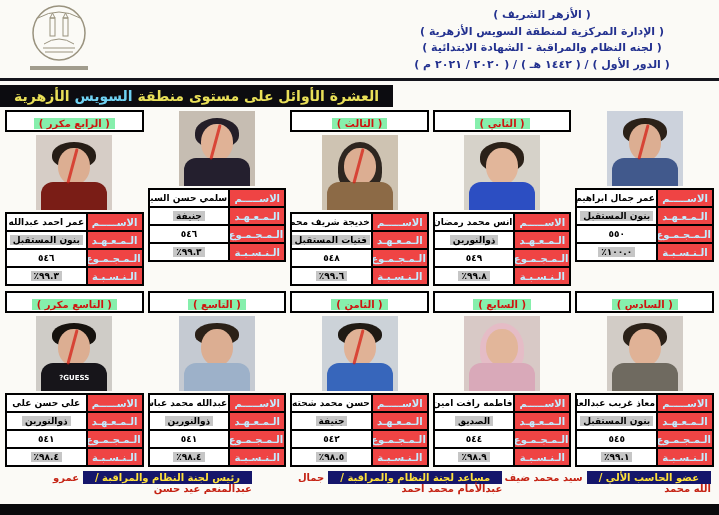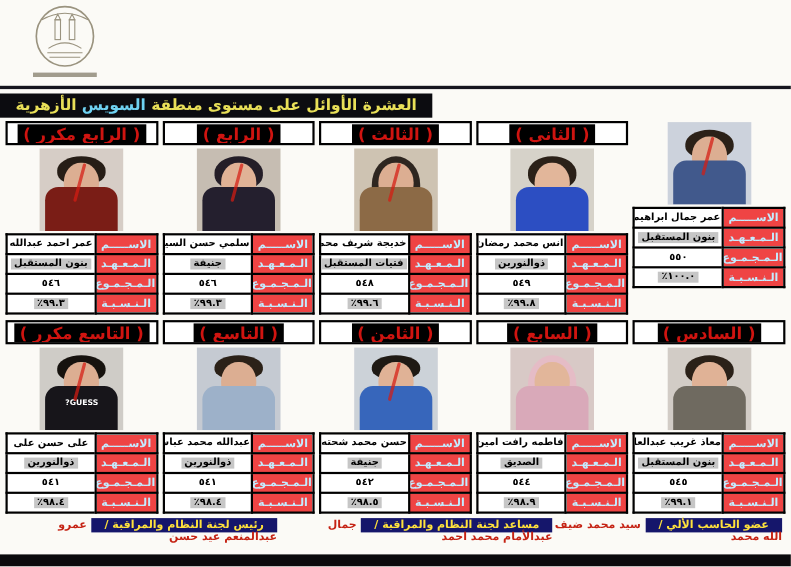--- a/index.html
+++ b/index.html
@@ -20,25 +20,25 @@
     text-align:center;color:#23318f;font-size:11px;line-height:1.5;
   }
   .rule{height:3px;background:#15151d}
   
   .title-wrap{text-align:left;margin:4px 0 3px}
   .title{display:inline-block;background:#0c0c10;color:#e9e058;font-size:14px;padding:3px 14px;letter-spacing:.5px}
   .title .cyan{color:#6fd2f2}
   
   .grid{display:grid;grid-template-columns:repeat(5,1fr);gap:4px;padding:0 5px;margin-bottom:5px}
   .rank{border:2px solid #000;background:#fff;text-align:center;height:22px;line-height:19px;margin-bottom:3px;overflow:hidden;white-space:nowrap}
-  .rank span{background:#000000;color:#cf1410;font-size:15px;padding:0 5px}
+  .rank span{background:#86efac;color:#cf1410;font-size:10px;padding:0 5px}
   .photo{position:relative;width:76px;height:75px;margin:1px auto 2px;overflow:hidden;background:var(--pbg,#ccc)}
   .hair{position:absolute;top:7px;left:50%;transform:translateX(-50%);width:44px;height:var(--hairh,28px);background:var(--hair,#222);border-radius:50% 50% 42% 42%}
   .head{position:absolute;top:13px;left:50%;transform:translateX(-50%);width:32px;height:37px;background:var(--skin,#dba);border-radius:48%}
-  .torso{position:absolute;bottom:0;left:50%;transform:translateX(-50%);width:66px;height:40px;background:var(--shirt,#456);border-radius:12px 12px 0 0;text-align:center;color:#fff;font-size:7px;line-height:30px;font-family:"DejaVu Sans",sans-serif}
+  .torso{position:absolute;bottom:0;left:50%;transform:translateX(-50%);width:66px;height:28px;background:var(--shirt,#456);border-radius:12px 12px 0 0;text-align:center;color:#fff;font-size:7px;line-height:30px;font-family:"DejaVu Sans",sans-serif}
   .mark{position:absolute;top:13px;left:35px;width:3px;height:36px;background:rgba(214,28,18,.72);transform:rotate(15deg);border-radius:2px}
   table.info{width:100%;border-collapse:collapse;table-layout:fixed}
   .info td{border:2px solid #000;height:18px;text-align:center;font-size:9px;padding:0 1px;overflow:hidden;white-space:nowrap;background:#fff}
   .info td.lbl{width:41%;background:#ef4444;color:#c3ecff;font-size:10px}
   .hl{background:#c6c6c6;padding:0 3px}
   .ltr{direction:ltr;unicode-bidi:bidi-override}
   
   .footer{display:flex;justify-content:space-between;align-items:center;padding:0 8px;font-size:10px;margin-top:3px}
   .fitem .role{background:#15166b;color:#ffe23c;padding:1px 12px}
   .fitem .fname{color:#c52314;padding:0 4px}
@@ -52,20 +52,26 @@
     <ellipse cx="43" cy="29" rx="26" ry="27" fill="none" stroke="#9a937f" stroke-width="1.5"></ellipse>
     <path d="M22 14 Q43 2 64 14" fill="none" stroke="#9a937f" stroke-width="1"></path>
     <rect x="34" y="14" width="5" height="18" fill="none" stroke="#9a937f" stroke-width="1"></rect>
     <rect x="47" y="14" width="5" height="18" fill="none" stroke="#9a937f" stroke-width="1"></rect>
     <path d="M34 14 L36.5 9 L39 14 Z M47 14 L49.5 9 L52 14 Z" fill="none" stroke="#9a937f" stroke-width="1"></path>
     <path d="M28 40 Q43 30 58 40" fill="none" stroke="#9a937f" stroke-width="1"></path>
     <line x1="27" y1="44" x2="59" y2="44" stroke="#9a937f" stroke-width="1"></line>
     <line x1="29" y1="48" x2="57" y2="48" stroke="#9a937f" stroke-width="1"></line>
     <rect x="14" y="62" width="58" height="4" fill="#8b8573" opacity="0.8"></rect>
   </svg>
+  <div class="header-lines">
+    <div>( الأزهر الشريف )</div>
+    <div>( الإدارة المركزية لمنطقة السويس الأزهرية )</div>
+    <div>( لجنه النظام والمراقبة - الشهادة الابتدائية )</div>
+    <div>( الدور الأول ) / ( ١٤٤٢ هـ ) / ( ٢٠٢٠ / ٢٠٢١ م )</div>
+  </div>
 </div>
 <div class="rule"></div>
 
 <div class="title-wrap">
   <div class="title">
     <span>العشرة الأوائل على مستوى منطقة</span>
     <span class="cyan">السويس</span>
     <span>الأزهرية</span>
   </div>
 </div>
@@ -154,21 +160,20 @@
           </tr>
       <tr>
             <td class="lbl">الـنـسـبـة</td>
             <td><span class="hl ltr">٪٩٩.٦</span></td>
           </tr>
     </tbody>
       </table>
   </div>
 
   <div class="card">
-    <div class="rank"><span>( الرابع )</span></div>
     <div class="photo" style="--pbg: #c6bdb2; --skin: #e0b296; --hair: #241e28; --shirt: #241f2e; --hairh: 30px;">
         <div class="hair"></div>
         <div class="head"></div>
         <div class="torso"><span></span></div>
         <div class="mark"></div>
       </div>
     <table class="info">
       <tbody>
           <tr>
             <td class="lbl">الاســـــم</td>

